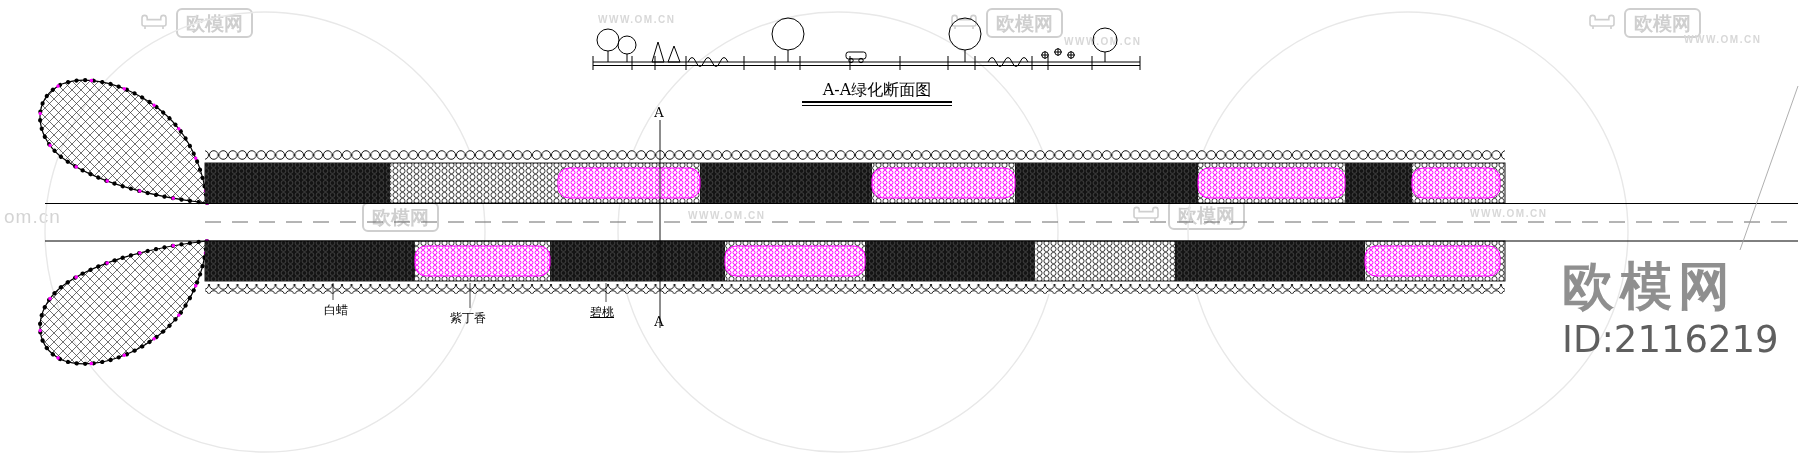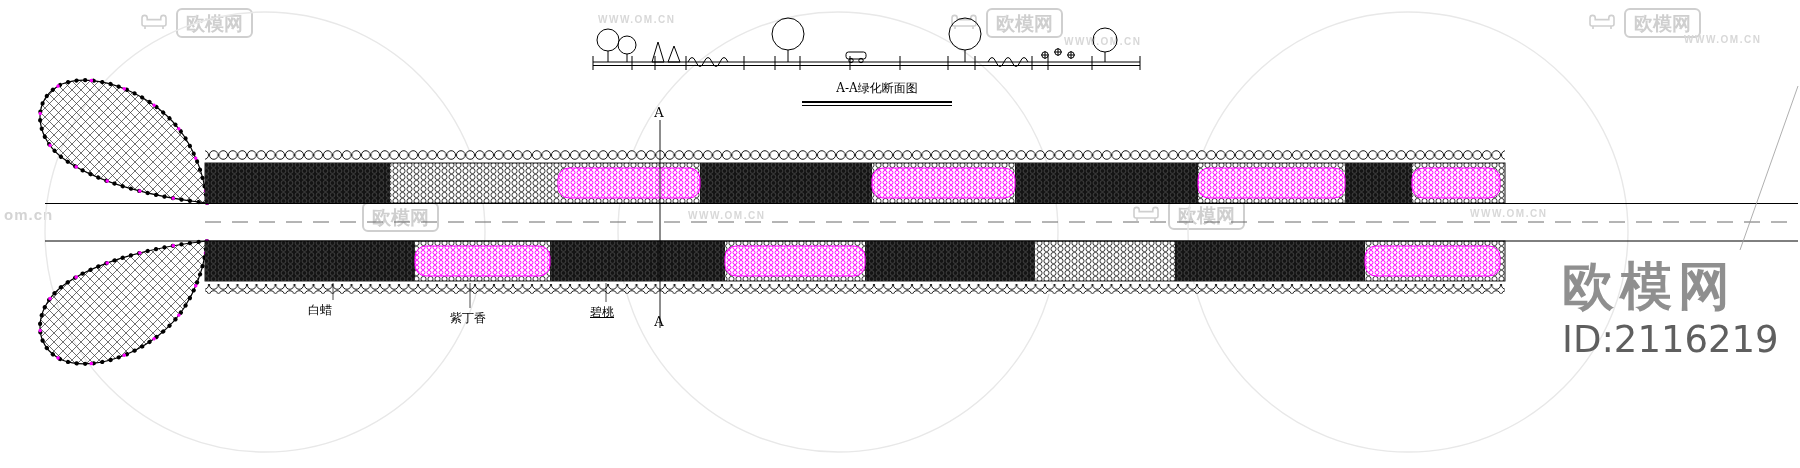--- a/index.html
+++ b/index.html
@@ -13,36 +13,36 @@
 
   
   .wm { position:absolute; z-index:1; color:#cfcfcf; }
   .wm-logo { display:flex; align-items:center; gap:6px; }
   .wm-box {
     border:2px solid #cfcfcf; border-radius:6px; padding:0 8px;
     font-size:19px; line-height:26px; font-weight:bold; color:#cfcfcf;
     font-family:"DejaVu Sans", sans-serif; white-space:nowrap;
   }
   .wm-url { font-size:10px; font-weight:bold; letter-spacing:1.5px; color:#d8d8d8; white-space:nowrap; }
-  .wm-url-small { font-size:15px; font-weight:bold; letter-spacing:1px; color:#d4d4d4; }
+  .wm-url-small { font-size:19px; font-weight:normal; letter-spacing:1px; color:#d4d4d4; }
 
   .footer-brand {
     position:absolute; left:1562px; top:258px; width:232px; z-index:4;
     font-family:"DejaVu Sans", sans-serif; font-weight:bold;
     font-size:52px; letter-spacing:6px; color:#8f8f8f; text-align:left; line-height:1.1;
   }
   .footer-id {
     position:absolute; left:1562px; top:320px; width:232px; z-index:4;
     font-family:"DejaVu Sans", sans-serif;
     font-size:37px; color:#5f5f5f; text-align:left; line-height:1.1;
   }
 
   
   .anno { position:absolute; z-index:3; color:#000; font-family:"DejaVu Serif", serif; }
-  .sec-title { left:802px; top:80px; width:150px; text-align:center; font-size:12px; }
+  .sec-title { left:802px; top:80px; width:150px; text-align:center; font-size:16px; }
   .title-u1 { position:absolute; left:802px; top:101px; width:150px; height:2px; background:#000; z-index:3; }
   .title-u2 { position:absolute; left:802px; top:105px; width:150px; height:1px; background:#000; z-index:3; }
   .marker-a { font-size:13px; width:14px; text-align:center; }
   .plant-label { font-size:12px; white-space:nowrap; }
 </style>
 </head>
 <body>
 
 <div class="canvas">
 
@@ -198,20 +198,20 @@
     <path d="M333 300 V283 M470 308 V283 M606 302 V283" stroke="#000" stroke-width="0.7" fill="none"></path>
   </svg>
 
   <div class="anno sec-title">A-A绿化断面图</div>
   <div class="title-u1"></div>
   <div class="title-u2"></div>
 
   <div class="anno marker-a" style="left:652px;top:105px;">A</div>
   <div class="anno marker-a" style="left:652px;top:314px;">A</div>
 
-  <div class="anno plant-label" style="left:308px;top:302px;">白蜡</div>
+  <div class="anno plant-label" style="left:324px;top:302px;">白蜡</div>
   <div class="anno plant-label" style="left:450px;top:310px;text-align:right;">紫丁香</div>
   <div class="anno plant-label" style="left:590px;top:304px;text-decoration:underline;">碧桃</div>
 
   <div class="footer-brand">欧模网</div>
   <div class="footer-id">ID:2116219</div>
 
 </div>
 
 </body></html>

